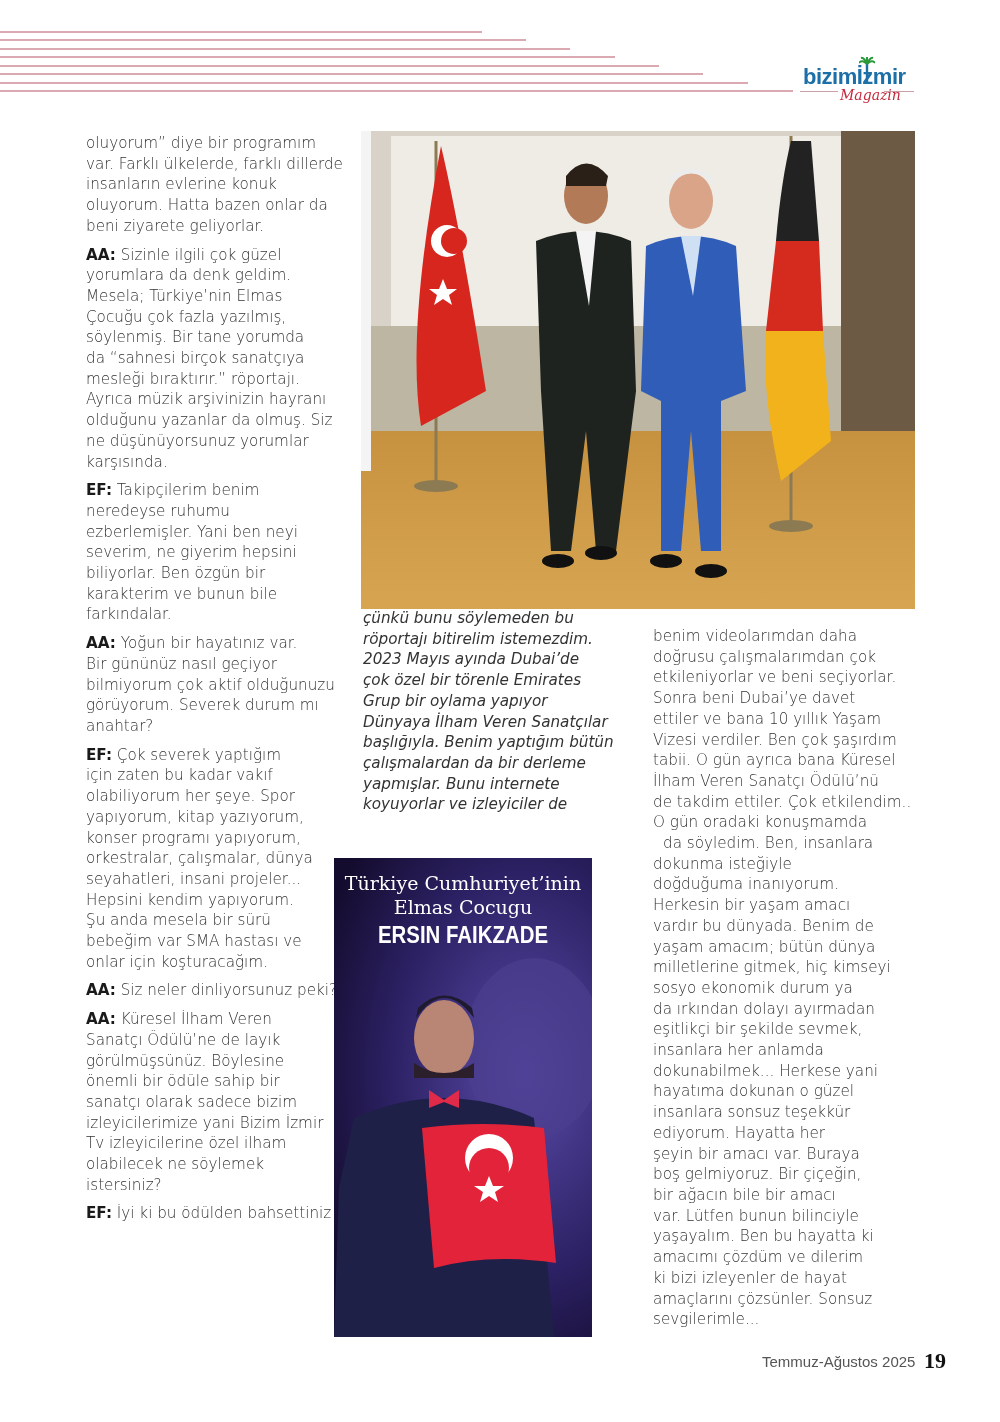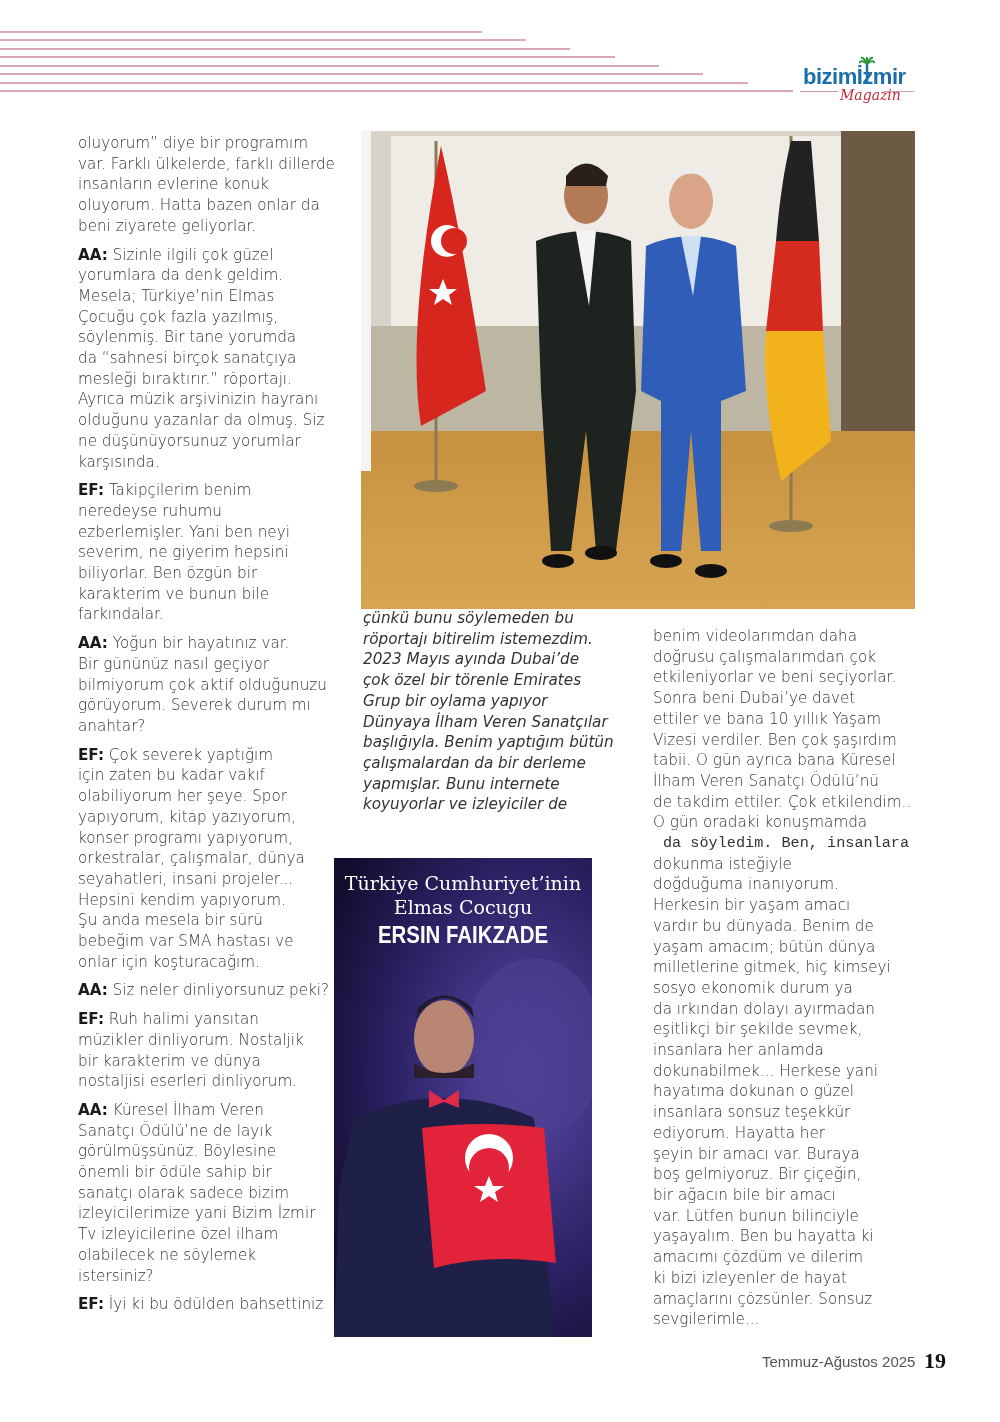--- a/index.html
+++ b/index.html
@@ -10,21 +10,21 @@
     color: #2b2b2b;
   }
   .hline { position: absolute; left: 0; height: 2px; background: #dba9b1; }
   .logo { position: absolute; left: 800px; top: 60px; width: 120px; height: 40px; }
   .logo .word { position: absolute; left: 3px; top: 4px; font-family: "Liberation Sans", sans-serif; font-weight: bold; font-size: 22px; color: #1d6fa8; letter-spacing: -0.5px; }
   .logo .tree { position: absolute; left: 59px; top: -4px; width: 16px; height: 30px; }
   .logo .sub { position: absolute; left: 40px; top: 27px; font-family: "DejaVu Serif", serif; font-style: italic; font-size: 14px; color: #c4283c; }
   .logo .subline { position: absolute; top: 31px; height: 1px; background: #c9a0a8; }
 
   .col { position: absolute; font-size: 15.2px; line-height: 20.7px; color: #333; font-weight: 300; }
-  .col p { margin: 0 0 8px 8px; }
+  .col p { margin: 0 0 8px 16px; }
   .col b { font-weight: bold; color: #1a1a1a; }
   .col .ln { display: block; white-space: nowrap; }
 
   .photo1 { position: absolute; left: 361px; top: 131px; width: 554px; height: 478px; overflow: hidden; background: #e8e0d6; }
   .photo2 { position: absolute; left: 334px; top: 858px; width: 258px; height: 479px; overflow: hidden; background: #1a1236; }
   .poster-t1 { position: absolute; left: 0; right: 0; top: 14px; text-align: center; color: #fff; font-family: "DejaVu Serif", serif; font-size: 19px; line-height: 22px; }
   .poster-t2 { position: absolute; left: 0; right: 0; top: 38px; text-align: center; color: #fff; font-family: "DejaVu Serif", serif; font-size: 19px; line-height: 22px; }
   .poster-t3 { position: absolute; left: 0; right: 0; top: 63px; text-align: center; color: #fff; font-family: "Liberation Sans", sans-serif; font-weight: bold; font-size: 24px; letter-spacing: 0px; transform: scaleX(0.85); }
 
   .footer { position: absolute; left: 754px; top: 1353px; font-family: "Liberation Sans", sans-serif; font-size: 15px; color: #555; margin-left: 8px; }
@@ -100,26 +100,20 @@
       <span class="ln">konser programı yapıyorum,</span>
       <span class="ln">orkestralar, çalışmalar, dünya</span>
       <span class="ln">seyahatleri, insani projeler...</span>
       <span class="ln">Hepsini kendim yapıyorum.</span>
       <span class="ln">Şu anda mesela bir sürü</span>
       <span class="ln">bebeğim var SMA hastası ve</span>
       <span class="ln">onlar için koşturacağım.</span>
     </p>
     <p>
       <span class="ln"><b>AA:</b><span> Siz neler dinliyorsunuz peki?</span></span>
-    </p>
-    <p>
-      <span class="ln"><b>EF:</b><span> Ruh halimi yansıtan</span></span>
-      <span class="ln">müzikler dinliyorum. Nostaljik</span>
-      <span class="ln">bir karakterim ve dünya</span>
-      <span class="ln">nostaljisi eserleri dinliyorum.</span>
     </p>
     <p>
       <span class="ln"><b>AA:</b><span> Küresel İlham Veren</span></span>
       <span class="ln">Sanatçı Ödülü’ne de layık</span>
       <span class="ln">görülmüşsünüz. Böylesine</span>
       <span class="ln">önemli bir ödüle sahip bir</span>
       <span class="ln">sanatçı olarak sadece bizim</span>
       <span class="ln">izleyicilerimize yani Bizim İzmir</span>
       <span class="ln">Tv izleyicilerine özel ilham</span>
       <span class="ln">olabilecek ne söylemek</span>
@@ -191,21 +185,21 @@
     <span class="ln">benim videolarımdan daha</span>
     <span class="ln">doğrusu çalışmalarımdan çok</span>
     <span class="ln">etkileniyorlar ve beni seçiyorlar.</span>
     <span class="ln">Sonra beni Dubai’ye davet</span>
     <span class="ln">ettiler ve bana 10 yıllık Yaşam</span>
     <span class="ln">Vizesi verdiler. Ben çok şaşırdım</span>
     <span class="ln">tabii. O gün ayrıca bana Küresel</span>
     <span class="ln">İlham Veren Sanatçı Ödülü’nü</span>
     <span class="ln">de takdim ettiler. Çok etkilendim..</span>
     <span class="ln">O gün oradaki konuşmamda</span>
-    <span class="ln" style="padding-left: 10px; font-family: Liberation Mono, monospace;">da söyledim. Ben, insanlara</span>
+    <span class="ln" style="padding-left: 10px;">da söyledim. Ben, insanlara</span>
     <span class="ln" style="padding-left: 0;">dokunma isteğiyle</span>
     <span class="ln">doğduğuma inanıyorum.</span>
     <span class="ln">Herkesin bir yaşam amacı</span>
     <span class="ln">vardır bu dünyada. Benim de</span>
     <span class="ln">yaşam amacım; bütün dünya</span>
     <span class="ln">milletlerine gitmek, hiç kimseyi</span>
     <span class="ln">sosyo ekonomik durum ya</span>
     <span class="ln">da ırkından dolayı ayırmadan</span>
     <span class="ln">eşitlikçi bir şekilde sevmek,</span>
     <span class="ln">insanlara her anlamda</span>

